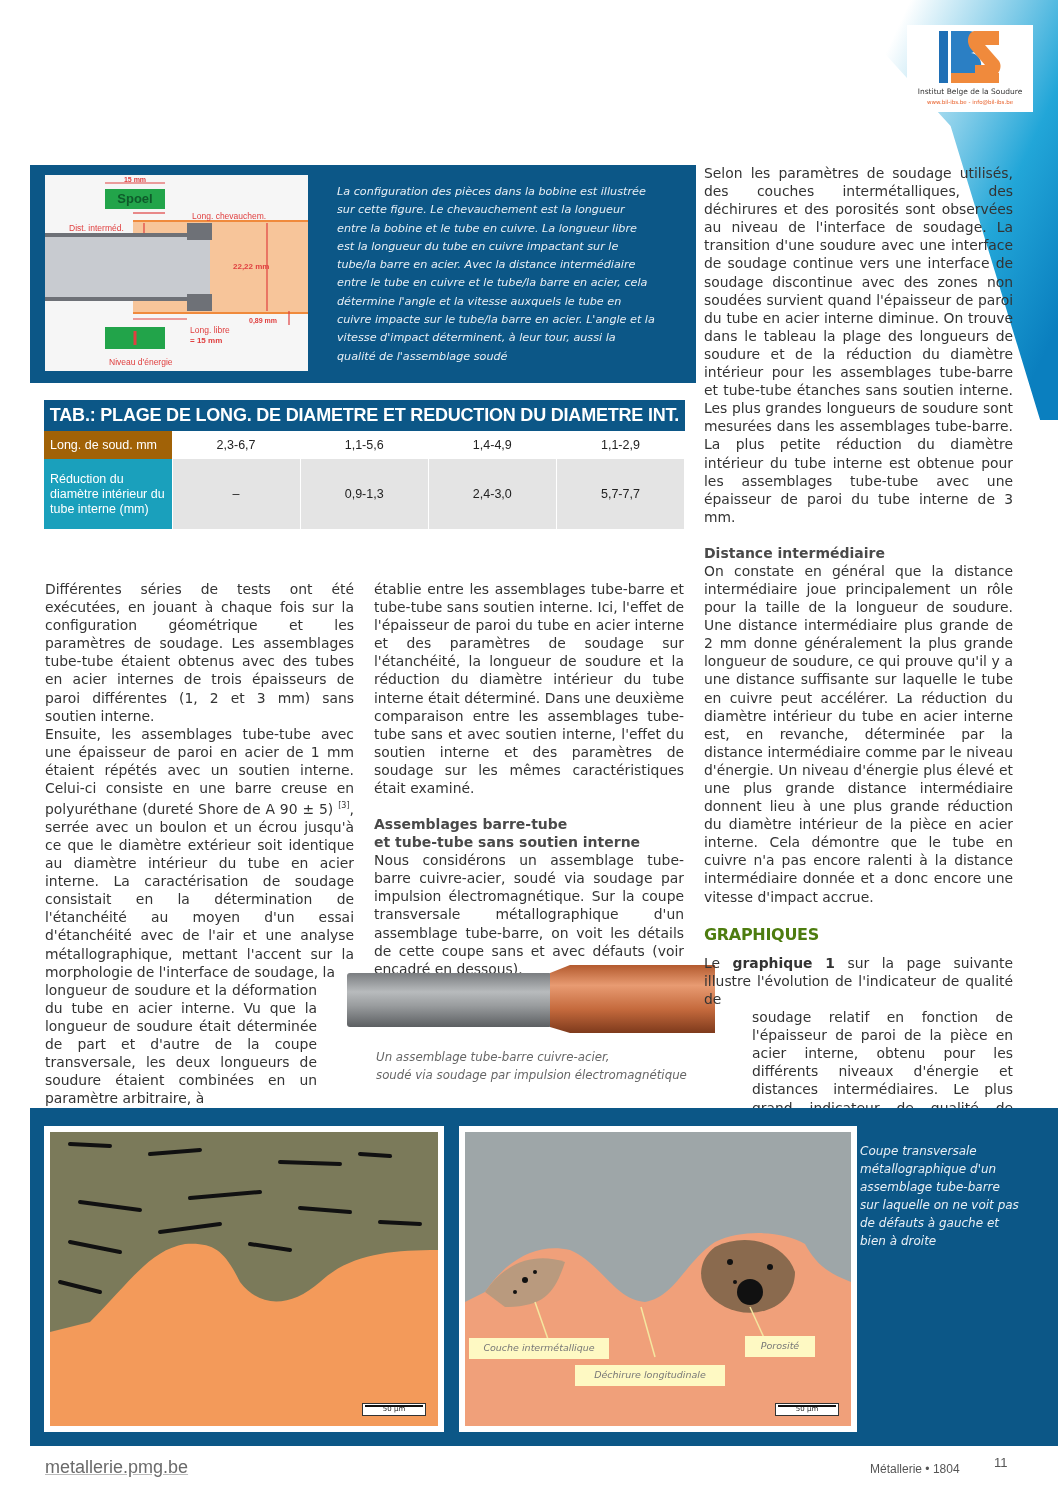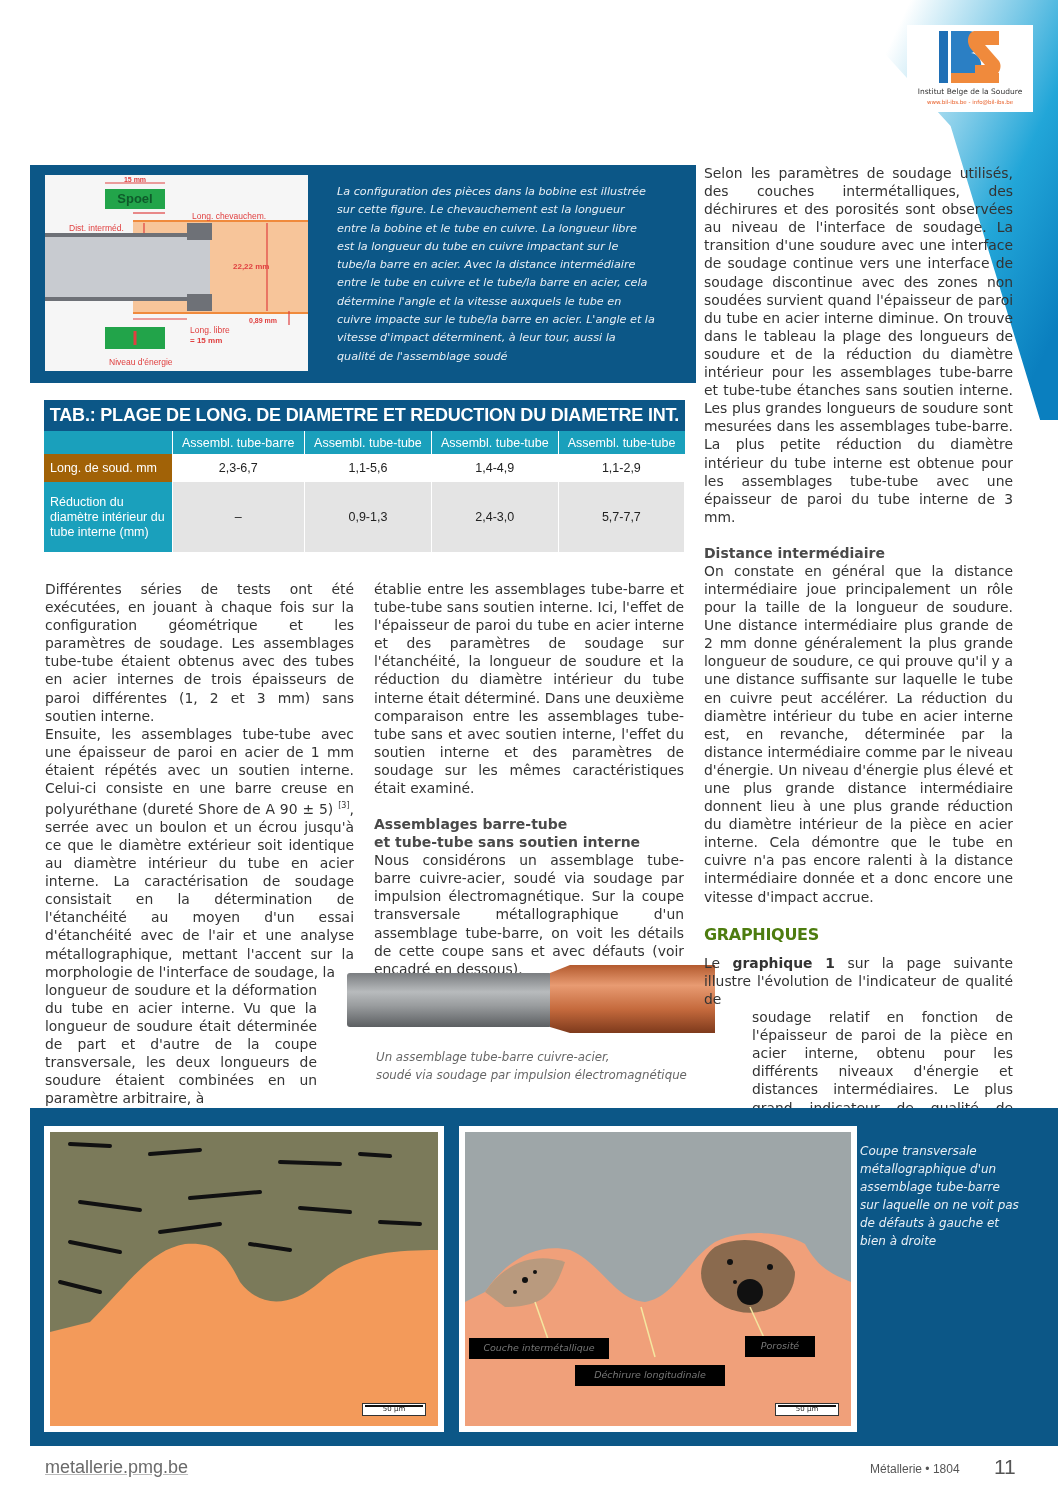--- a/index.html
+++ b/index.html
@@ -47,26 +47,26 @@
   .tube-caption { left: 376px; top: 1048px; width: 320px; font-size: 11.8px; line-height: 18px; font-style: italic; color: #666; }
 
   
   .micro-band { left: 30px; top: 1108px; width: 1028px; height: 338px; background: #0c5787; }
   .micro { border: 6px solid #fff; }
   .micro-left { left: 14px; top: 18px; width: 400px; height: 306px; background: #f39a5a; overflow: hidden; }
   .micro-right { left: 429px; top: 18px; width: 398px; height: 306px; background: #f0a07a; overflow: hidden; }
   .micro-caption { left: 830px; top: 34px; width: 160px; font-size: 12px; line-height: 18px; font-style: italic; color: #e8eff5; }
   .scalebar { position: absolute; width: 64px; height: 13px; background: #fff; border: 1px solid #333; font-size: 7px; text-align: center; line-height: 11px; color: #222; }
   .scalebar::before { content: ""; position: absolute; left: 2px; right: 2px; top: 1px; height: 2px; background: #111; }
-  .label-box { position: absolute; background: #000000; color: #777; font-style: italic; font-size: 9.5px; text-align: center; line-height: 20px; height: 21px; }
+  .label-box { position: absolute; background: #fef9c3; color: #777; font-style: italic; font-size: 9.5px; text-align: center; line-height: 20px; height: 21px; }
 
   
   .footer-url { left: 45px; top: 1457px; font-family: "Liberation Sans", sans-serif; font-size: 18px; color: #6a6a6a; text-decoration: underline; text-decoration-color: #bbb; }
   .footer-mag { left: 870px; top: 1462px; font-family: "Liberation Sans", sans-serif; font-size: 12px; color: #555; }
-  .footer-page { left: 994px; top: 1455px; font-family: "Liberation Sans", sans-serif; font-size: 21px; color: #555; }
+  .footer-page { left: 994px; top: 1455px; font-family: "Liberation Sans", sans-serif; font-size: 13px; color: #555; }
 </style>
 </head>
 <body>
 
 <div class="abs corner-sweep"></div>
 
 <div class="abs logo-box">
   <svg class="abs logo-mark" viewBox="0 0 66 56">
     <rect x="2" y="2" width="9" height="52" fill="#1f6fb5"></rect>
     <path d="M14 2 h18 c12 0 14 20 2 22 c14 2 14 24 -2 24 h-18 z" fill="#2b7fc4"></path>
@@ -112,27 +112,20 @@
       <text x="64" y="190" font-size="8.5" fill="#e04040" font-family="Liberation Sans, sans-serif">Niveau d'énergie</text>
     </svg>
   </div>
   <div class="abs fig-caption">La configuration des pièces dans la bobine est illustrée sur cette figure. Le chevauchement est la longueur entre la bobine et le tube en cuivre. La longueur libre est la longueur du tube en cuivre impactant sur le tube/la barre en acier. Avec la distance intermédiaire entre le tube en cuivre et le tube/la barre en acier, cela détermine l'angle et la vitesse auxquels le tube en cuivre impacte sur le tube/la barre en acier. L'angle et la vitesse d'impact déterminent, à leur tour, aussi la qualité de l'assemblage soudé</div>
 </div>
 
 <div class="abs tbl-wrap">
   <div class="tbl-title">TAB.: PLAGE DE LONG. DE DIAMETRE ET REDUCTION DU DIAMETRE INT.</div>
   <table>
     <tbody>
-        <tr>
-      <th></th>
-      <th>Assembl. tube-barre</th>
-      <th>Assembl. tube-tube</th>
-      <th>Assembl. tube-tube</th>
-      <th>Assembl. tube-tube</th>
-    </tr>
     <tr class="r1">
       <td class="rowhead">Long. de soud. mm</td>
       <td>2,3-6,7</td>
       <td>1,1-5,6</td>
       <td>1,4-4,9</td>
       <td>1,1-2,9</td>
     </tr>
     <tr class="r2">
       <td class="rowhead">Réduction du diamètre intérieur du tube interne (mm)</td>
       <td>–</td>

